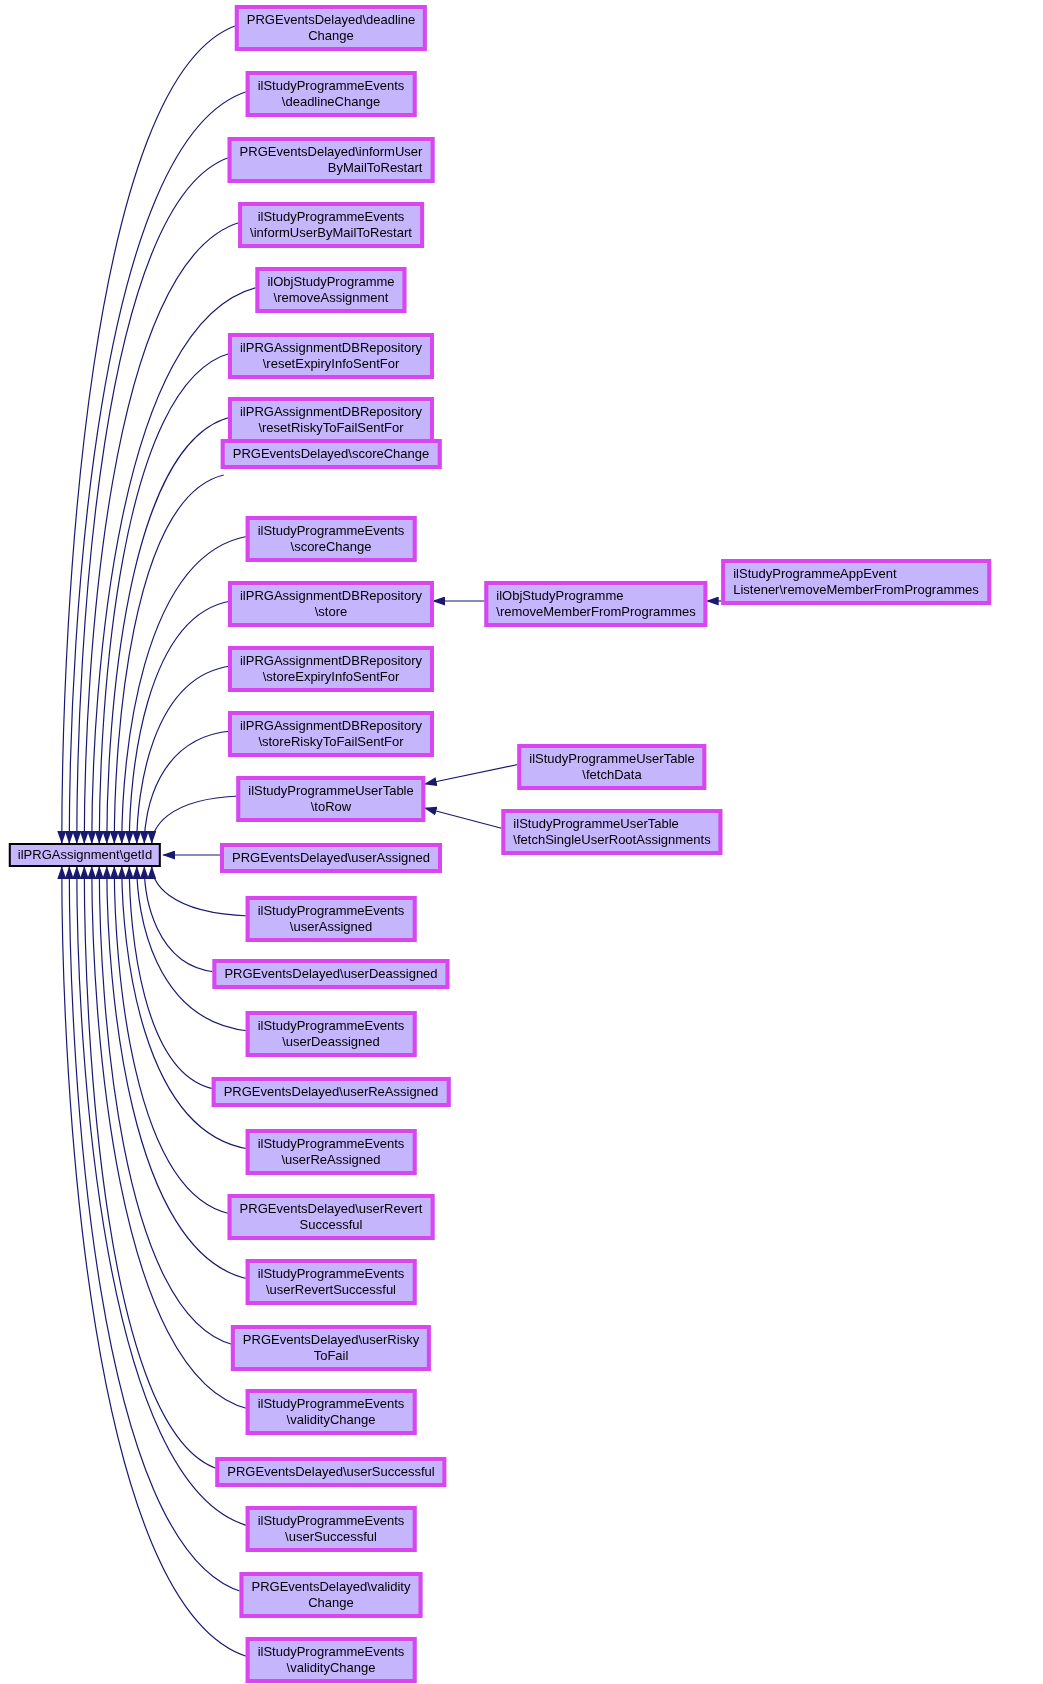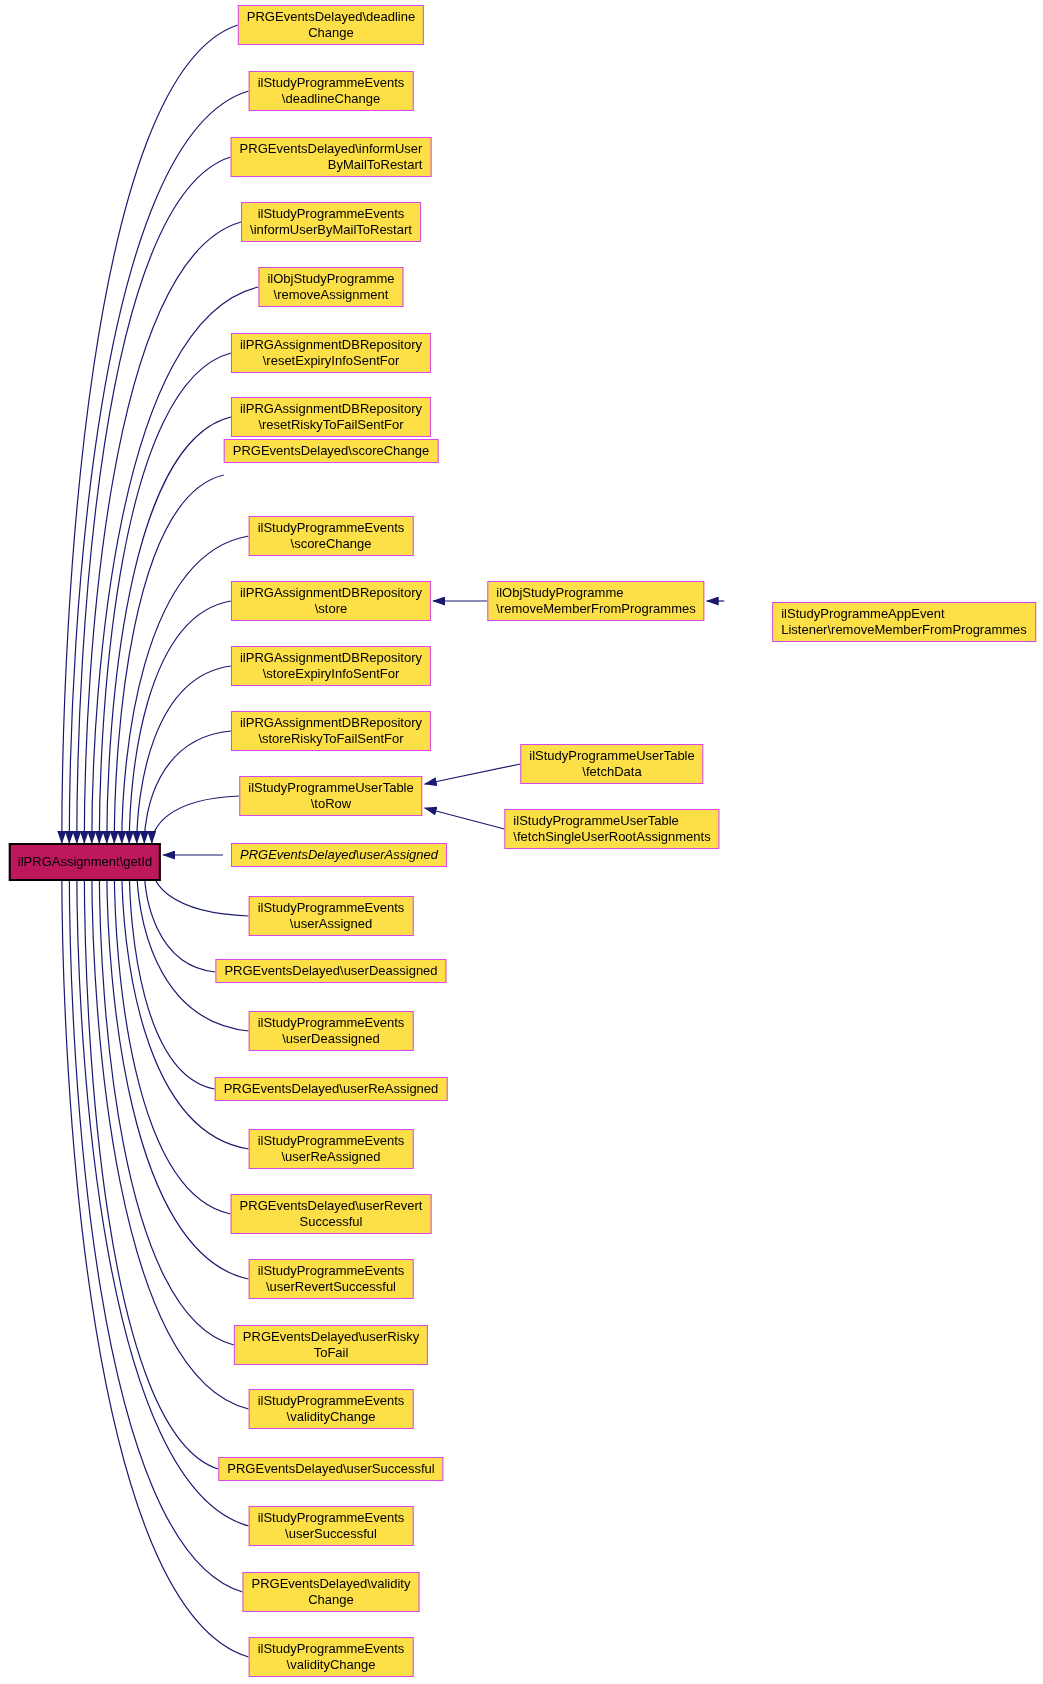--- a/index.html
+++ b/index.html
@@ -18,35 +18,35 @@
   #edge-layer {
     position: absolute;
     left: 0;
     top: 0;
     width: 1043px;
     height: 1684px;
   }
   .node {
     position: absolute;
     transform: translateX(-50%);
-    background: #fde047;
-    border: 1px solid #d946ef;
+    background: #c4b5fd;
+    border: 4px solid #d946ef;
     color: #000000;
     font-size: 13px;
     line-height: 16px;
     padding: 3px 8px;
     white-space: nowrap;
     box-sizing: border-box;
   }
   .node.center-text { text-align: center; }
   .node.left-text   { text-align: left; }
   .node.focus {
-    background: #be185d;
+    background: #c4b5fd;
     border: 2px solid #000000;
-    padding: 9px 7px;
+    padding: 2px 7px;
   }
 </style>
 </head>
 <body>
 
 <div id="canvas">
   <svg id="edge-layer" width="1043" height="1684" viewBox="0 0 1043 1684">
       <defs>
         <marker id="arrow" markerUnits="userSpaceOnUse" markerWidth="13" markerHeight="9" refX="12" refY="4.5" orient="auto">
           <path d="M0,0 L13,4.5 L0,9 z" fill="#191970"></path>
@@ -132,21 +132,21 @@
       <div>\storeExpiryInfoSentFor</div>
     </div>
     <div class="node center-text" id="node-repo-store-risky-to-fail-sent-for" style="left: 331px; top: 711px;">
       <div>ilPRGAssignmentDBRepository</div>
       <div>\storeRiskyToFailSentFor</div>
     </div>
     <div class="node center-text" id="node-usertable-torow" style="left: 331px; top: 776px;">
       <div>ilStudyProgrammeUserTable</div>
       <div>\toRow</div>
     </div>
-    <div class="node center-text" id="node-prg-user-assigned" style="left: 339px; top: 843px; font-style: italic;">
+    <div class="node center-text" id="node-prg-user-assigned" style="left: 331px; top: 843px;">
       <div>PRGEventsDelayed\userAssigned</div>
     </div>
     <div class="node center-text" id="node-ev-user-assigned" style="left: 331px; top: 896px;">
       <div>ilStudyProgrammeEvents</div>
       <div>\userAssigned</div>
     </div>
     <div class="node center-text" id="node-prg-user-deassigned" style="left: 331px; top: 959px;">
       <div>PRGEventsDelayed\userDeassigned</div>
     </div>
     <div class="node center-text" id="node-ev-user-deassigned" style="left: 331px; top: 1011px;">
@@ -188,21 +188,21 @@
       <div>Change</div>
     </div>
     <div class="node center-text" id="node-ev-validity-change" style="left: 331px; top: 1637px;">
       <div>ilStudyProgrammeEvents</div>
       <div>\validityChange</div>
     </div>
     <div class="node left-text" id="node-obj-remove-member-from-programmes" style="left: 596px; top: 581px;">
       <div>ilObjStudyProgramme</div>
       <div>\removeMemberFromProgrammes</div>
     </div>
-    <div class="node left-text" id="node-app-event-listener-remove-member-from-programmes" style="left: 856px; top: 602px; margin-left: 48px;">
+    <div class="node left-text" id="node-app-event-listener-remove-member-from-programmes" style="left: 856px; top: 559px;">
       <div>ilStudyProgrammeAppEvent</div>
       <div>Listener\removeMemberFromProgrammes</div>
     </div>
     <div class="node center-text" id="node-usertable-fetch-data" style="left: 612px; top: 744px;">
       <div>ilStudyProgrammeUserTable</div>
       <div>\fetchData</div>
     </div>
     <div class="node left-text" id="node-usertable-fetch-single-user-root-assignments" style="left: 612px; top: 809px;">
       <div>ilStudyProgrammeUserTable</div>
       <div>\fetchSingleUserRootAssignments</div>

